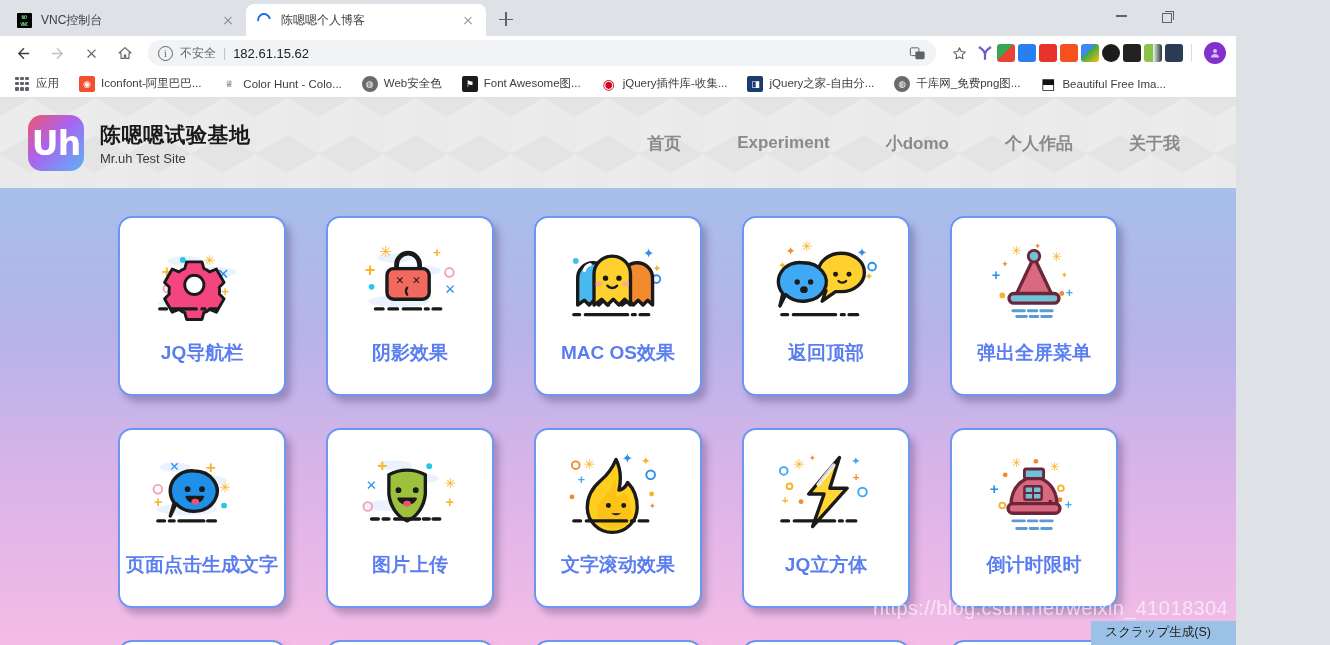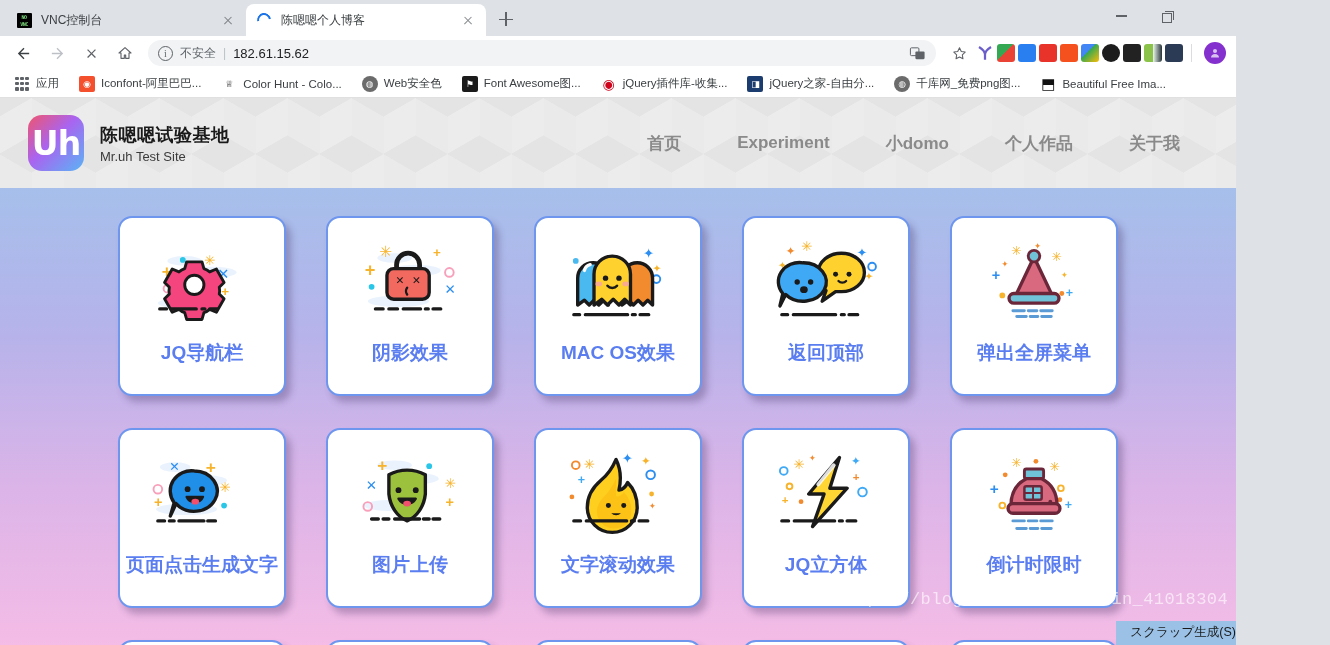--- a/index.html
+++ b/index.html
@@ -144,21 +144,21 @@
     display: flex; align-items: center; padding: 0 28px;
   }
   .logo {
     width: 56px; height: 56px; border-radius: 14px; flex: 0 0 56px;
     background: linear-gradient(135deg, #f0546e 0%, #a964f0 45%, #5ab4f5 100%);
     display: flex; align-items: center; justify-content: center;
     color: #fff; font-size: 33px; font-weight: bold; letter-spacing: -1px;
     font-family: "DejaVu Sans", sans-serif;
   }
   .site-title-wrap { margin-left: 16px; }
-  .site-title { font-size: 18px; font-weight: bold; color: #1a1a1a; letter-spacing: 0.5px; }
+  .site-title { font-size: 21px; font-weight: bold; color: #1a1a1a; letter-spacing: 0.5px; }
   .site-sub { font-size: 13px; color: #3a3a3a; margin-top: 2px; }
 
   .searchbox { margin-left: 30px; display: flex; align-items: center; }
   .search-input {
     width: 192px; height: 30px; border: 1px solid #cfcfcf; background: #fff;
     border-radius: 3px; padding: 0 10px; font-size: 13px; color: #333;
     font-family: "Liberation Sans", sans-serif; outline: none;
   }
   .search-input::placeholder { color: #999; }
   .search-btn {
@@ -189,27 +189,27 @@
     padding-top: 16px; cursor: pointer; position: relative;
   }
   .card-illus { width: 118px; height: 96px; position: relative; }
   .card-illus svg { width: 100%; height: 100%; display: block; }
   .card-label {
     margin-top: 12px; font-size: 19px; font-weight: bold; color: #5a7df0;
     text-align: center; line-height: 1.2;
   }
 
   .watermark {
-    position: absolute; right: 8px; bottom: 36px; font-size: 17px;
-    color: rgba(255,255,255,.62); font-family: Liberation Mono, monospace;
+    position: absolute; right: 8px; bottom: 25px; font-size: 20px;
+    color: rgba(255,255,255,.62); font-family: Liberation Sans, sans-serif;
     letter-spacing: .4px; pointer-events: none; white-space: nowrap;
   }
   .tooltip-jp {
     position: absolute; right: 0; bottom: 0; background: #9bc2e6;
-    color: #1a1a1a; font-size: 12.5px; padding: 3px 0 4px 14px;
+    color: #1a1a1a; font-size: 12.5px; padding: 3px 25px 4px 14px;
     white-space: nowrap;
   }
 </style>
 </head>
 <body>
 
 <div class="browser">
 
   <div class="titlebar">
     <div class="tabs">

